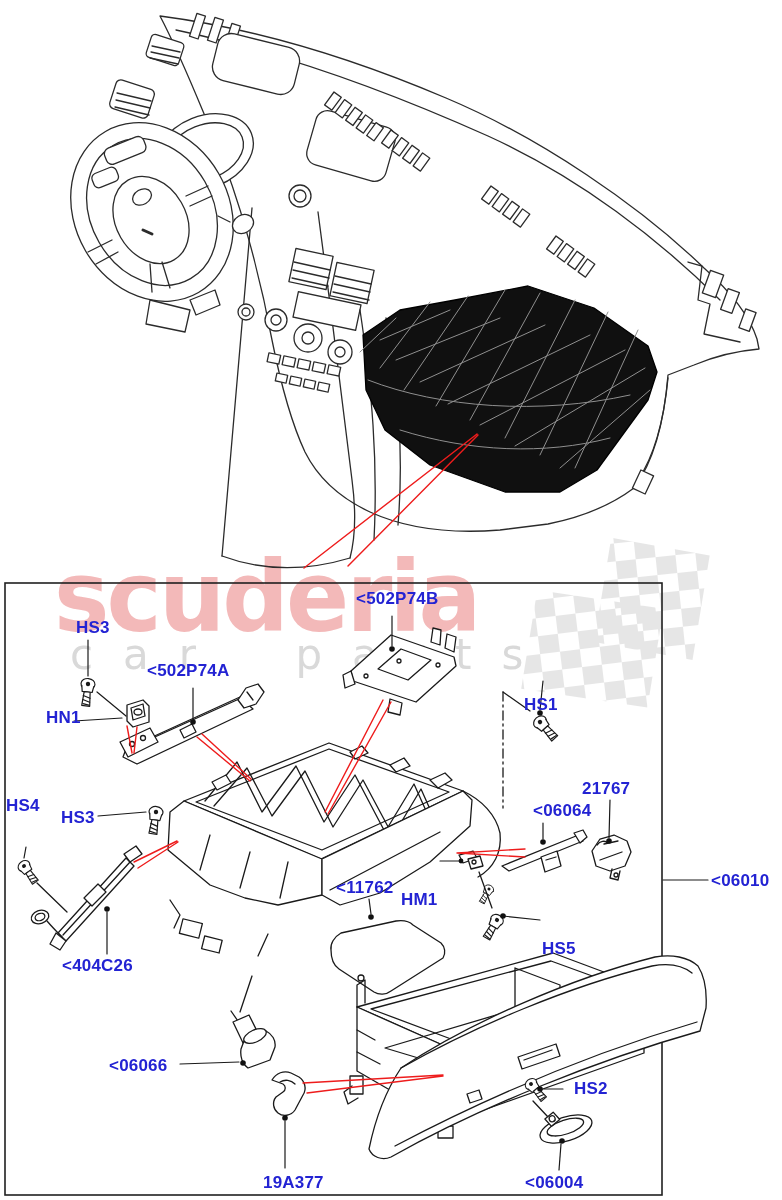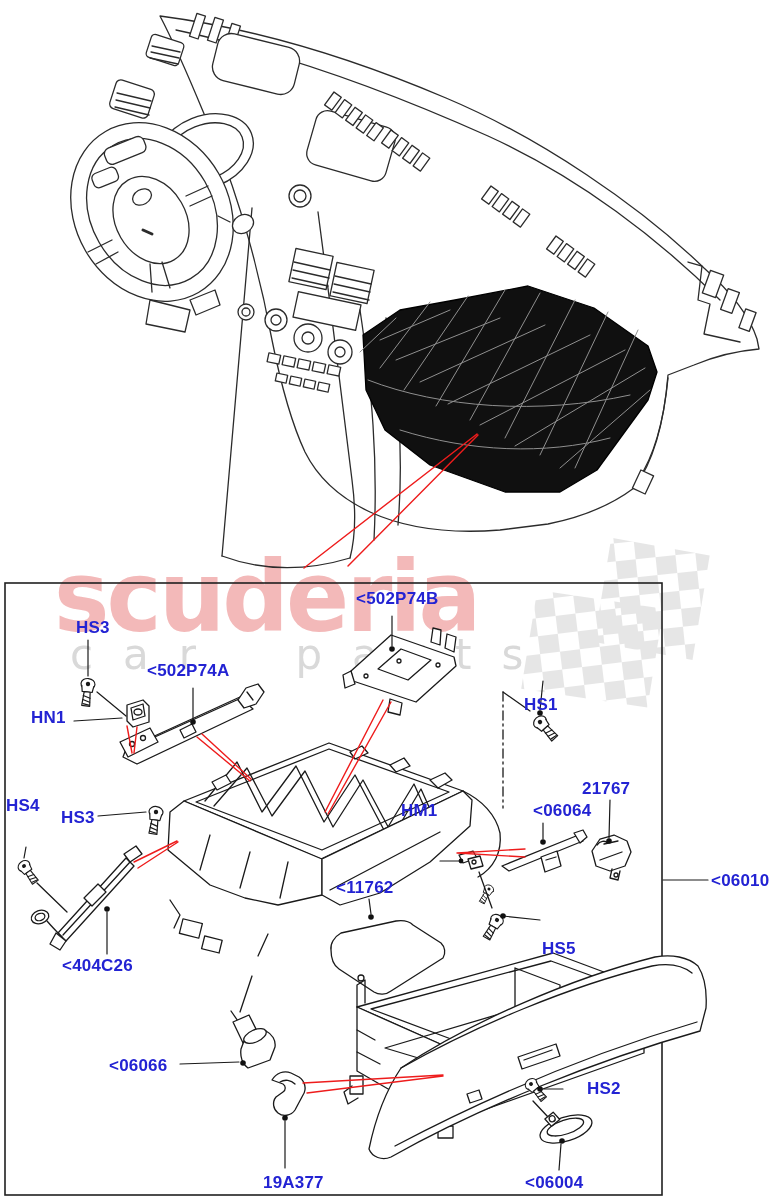--- a/index.html
+++ b/index.html
@@ -366,26 +366,26 @@
     <path d="M383,700 L325,812 M391,702 L328,814"></path>
     <path d="M457,853 L525,849 M457,853 L525,857"></path>
     <path d="M303,1083 L443,1075 M307,1093 L443,1076"></path>
   </g>
 </svg>
 
 <div class="lbl" style="left:76px;top:618px">HS3</div>
 <div class="lbl" style="left:356px;top:589px">&lt;502P74B</div>
 <div class="lbl" style="left:147px;top:661px">&lt;502P74A</div>
 <div class="lbl" style="left:524px;top:695px">HS1</div>
-<div class="lbl" style="left:31px;top:708px">HN1</div>
+<div class="lbl" style="left:46px;top:708px">HN1</div>
 <div class="lbl" style="left:61px;top:808px">HS3</div>
 <div class="lbl" style="left:6px;top:796px">HS4</div>
 <div class="lbl" style="left:582px;top:779px">21767</div>
 <div class="lbl" style="left:533px;top:801px">&lt;06064</div>
-<div class="lbl" style="left:401px;top:801px">HM1</div>
+<div class="lbl" style="left:401px;top:890px">HM1</div>
 <div class="lbl" style="left:336px;top:878px">&lt;11762</div>
 <div class="lbl" style="left:542px;top:939px">HS5</div>
 <div class="lbl" style="left:62px;top:956px">&lt;404C26</div>
 <div class="lbl" style="left:109px;top:1056px">&lt;06066</div>
 <div class="lbl" style="left:263px;top:1173px">19A377</div>
-<div class="lbl" style="left:587px;top:1079px">HS2</div>
+<div class="lbl" style="left:574px;top:1079px">HS2</div>
 <div class="lbl" style="left:525px;top:1173px">&lt;06004</div>
 <div class="lbl" style="left:711px;top:871px">&lt;06010</div>
 
 </body></html>

